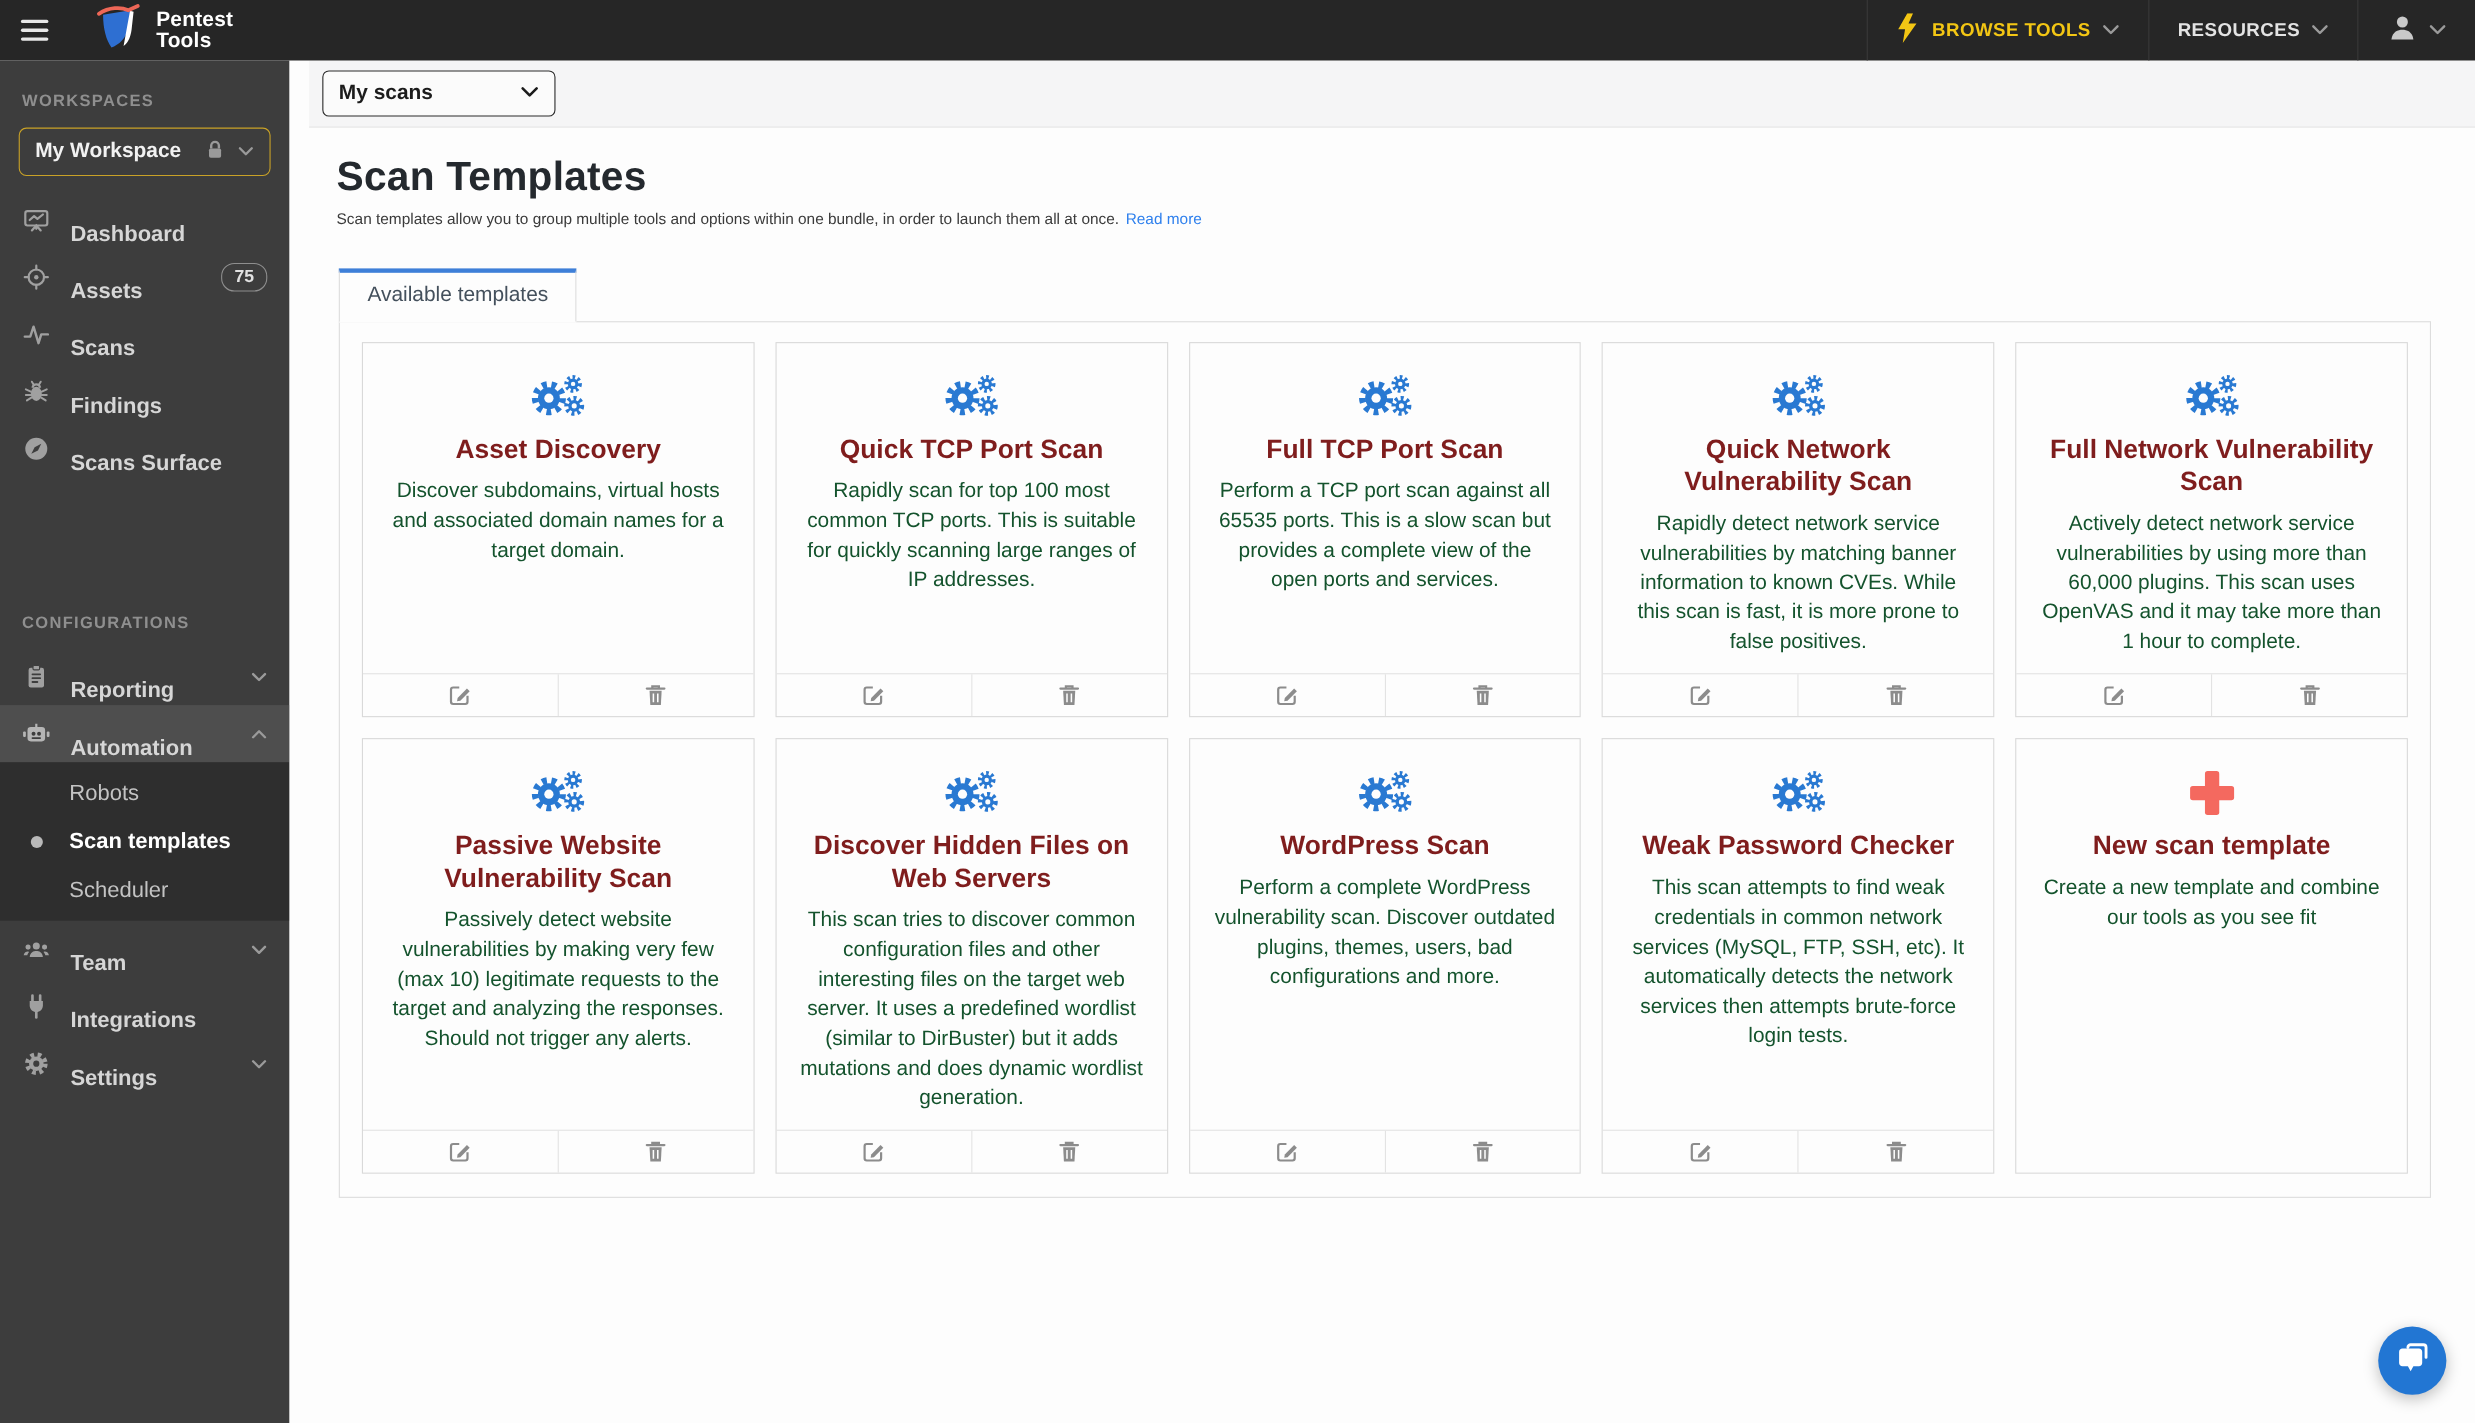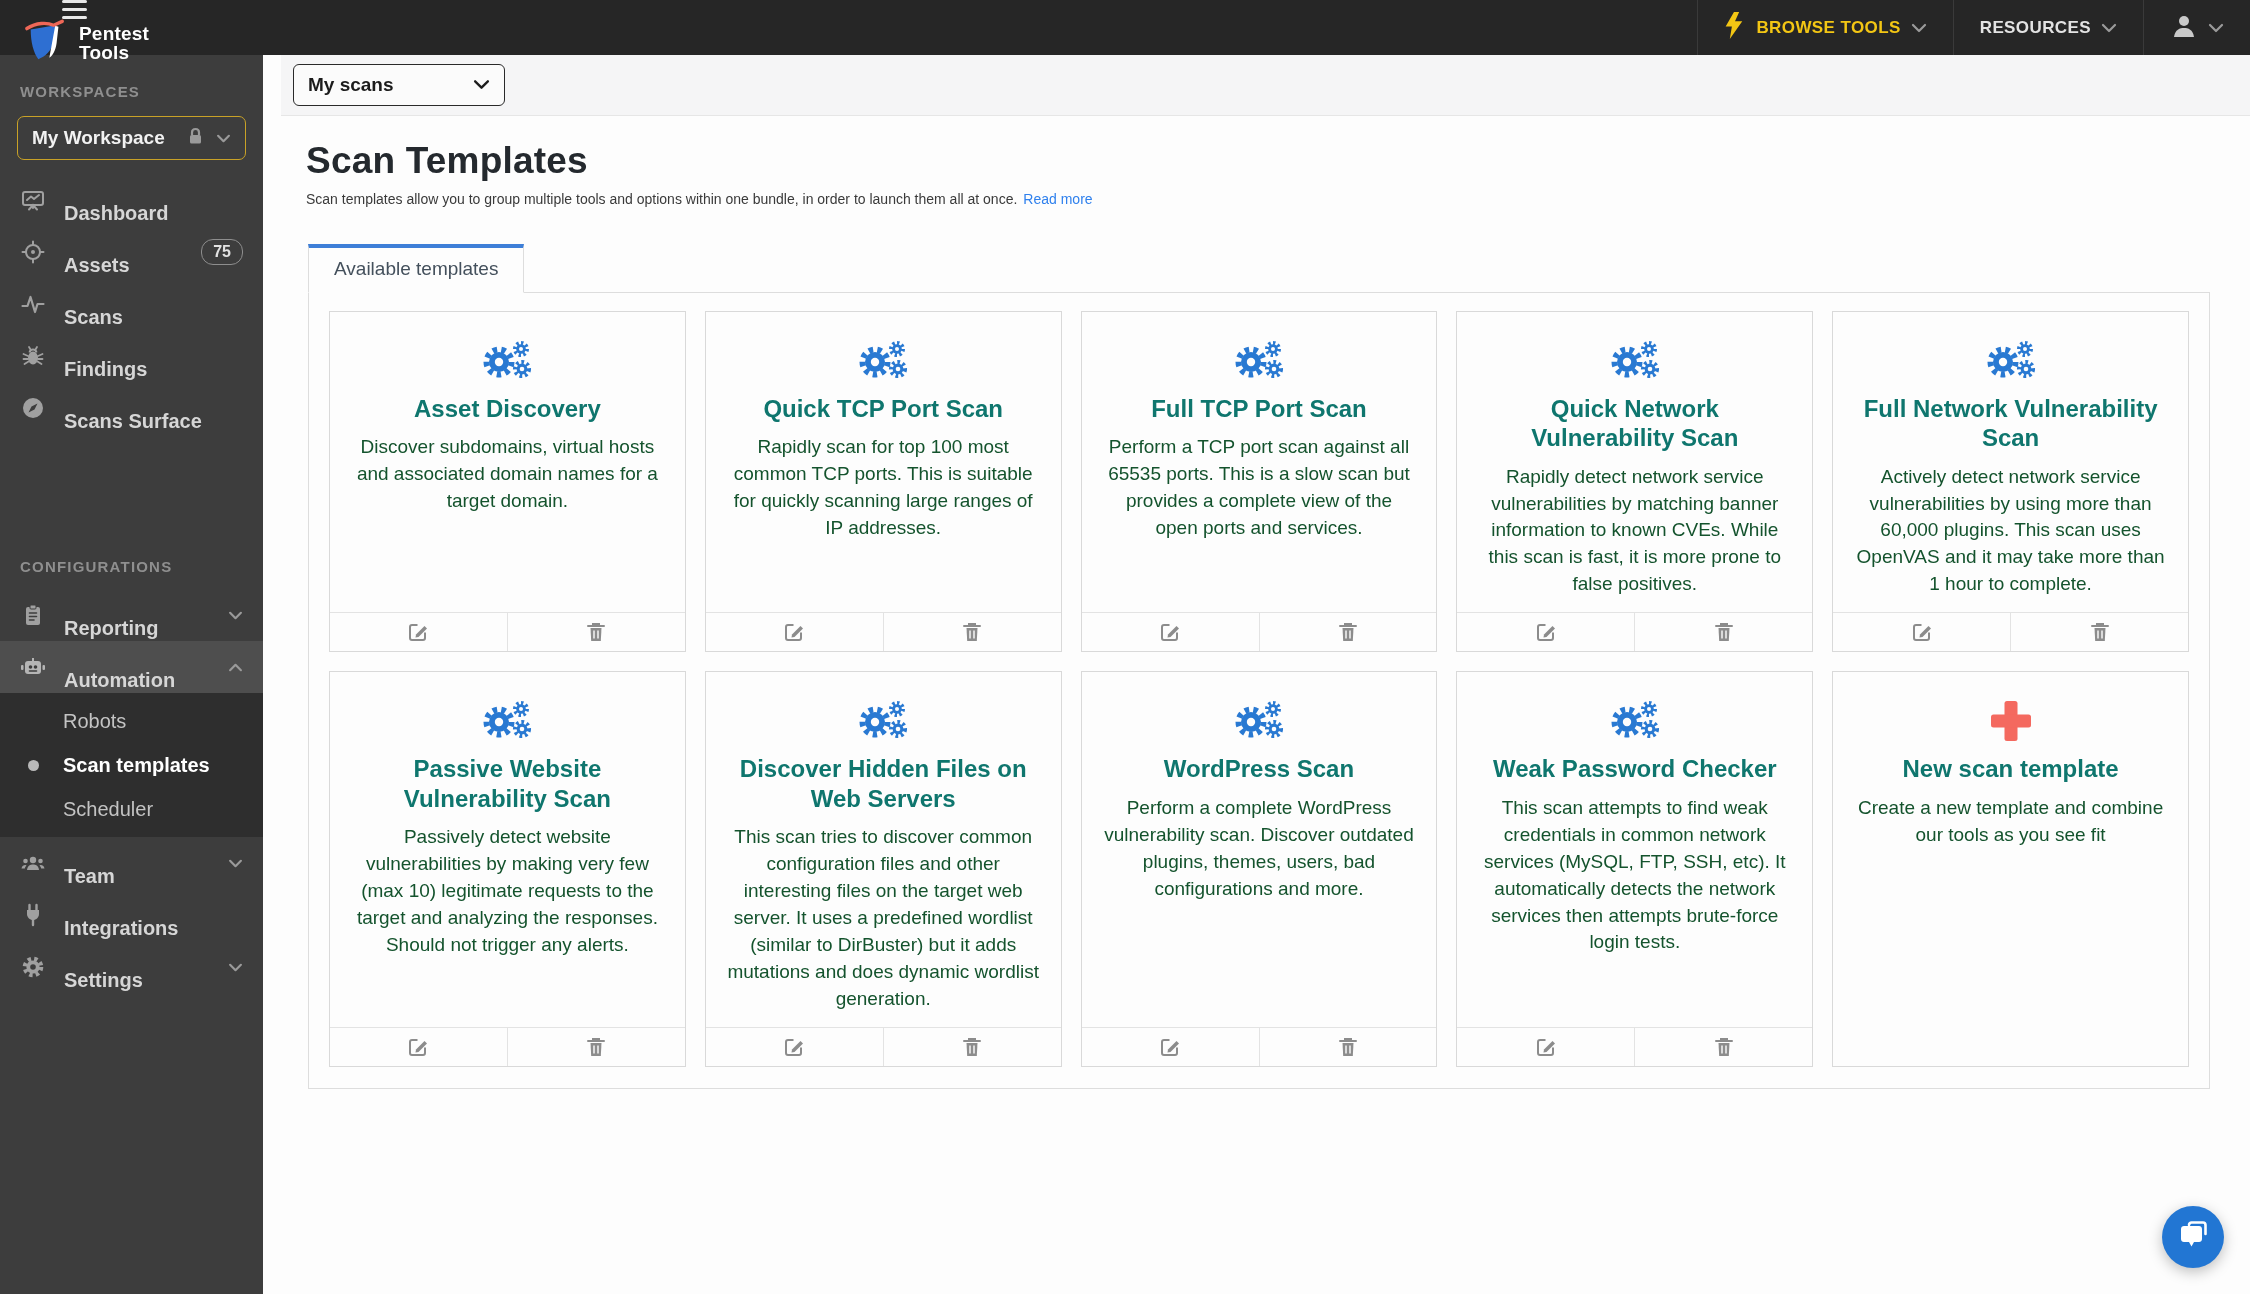--- a/index.html
+++ b/index.html
@@ -8,21 +8,21 @@
     position:relative; overflow:hidden;
     font-family:"Liberation Sans","DejaVu Sans",sans-serif;
     background:#fdfdfd; color:#222;
   }
 
   
   .navbar {
     position:absolute; top:0; left:0; right:0; height:55px;
     background:#262626; display:flex; align-items:stretch; z-index:30;
   }
-  .nav-left { display:flex; align-items:center;flex-direction:column; }
+  .nav-left { display:flex; align-items:center; }
   .hamburger { width:63px; height:55px; display:flex; flex-direction:column; justify-content:center; align-items:center; gap:5px; cursor:pointer; }
   .hamburger span { display:block; width:25px; height:3px; background:#e8e8e8; border-radius:2px; }
   .logo { display:flex; align-items:center; gap:9px; margin-left:22px; cursor:pointer; }
   .logo-text { color:#fff; font-weight:800; font-size:19px; line-height:1.0; letter-spacing:.2px; }
   .nav-spacer { flex:1; }
   .nav-section {
     display:flex; align-items:center; gap:10px; padding:0 26px;
     border-left:1px solid #3a3a3a; cursor:pointer;
   }
   .nav-section .label { font-weight:700; font-size:17px; letter-spacing:.4px; }
@@ -101,21 +101,21 @@
   .cards {
     display:grid; grid-template-columns:repeat(5,1fr); gap:19px;
     padding:18px 20px 21px;
   }
   .card {
     border:1px solid #d9d9d9; background:#fdfdfd; display:flex; flex-direction:column;
     text-align:center; min-height:298px;
   }
   .card-body { flex:1; padding:24px 21px 14px; }
   .card-icon { height:50px; display:flex; align-items:center; justify-content:center; }
-  .card-title { margin-top:8px; font-size:24px; font-weight:700; color:#0f766e; line-height:1.22; }
+  .card-title { margin-top:8px; font-size:24px; font-weight:700; color:#7f1d1d; line-height:1.22; }
   .card-desc { margin-top:11px; font-size:19px; color:#14532d; line-height:1.42; }
   .card-actions { border-top:1px solid #e3e3e3; display:flex; height:39px; }
   .action { flex:1; display:flex; align-items:center; justify-content:center; cursor:pointer; }
   .action + .action { border-left:1px solid #e3e3e3; }
   .card.new-card { cursor:pointer; }
 
   
   .chat-fab {
     position:absolute; right:26px; bottom:26px; width:62px; height:62px; border-radius:50%;
     background:#2276d3; display:flex; align-items:center; justify-content:center;

